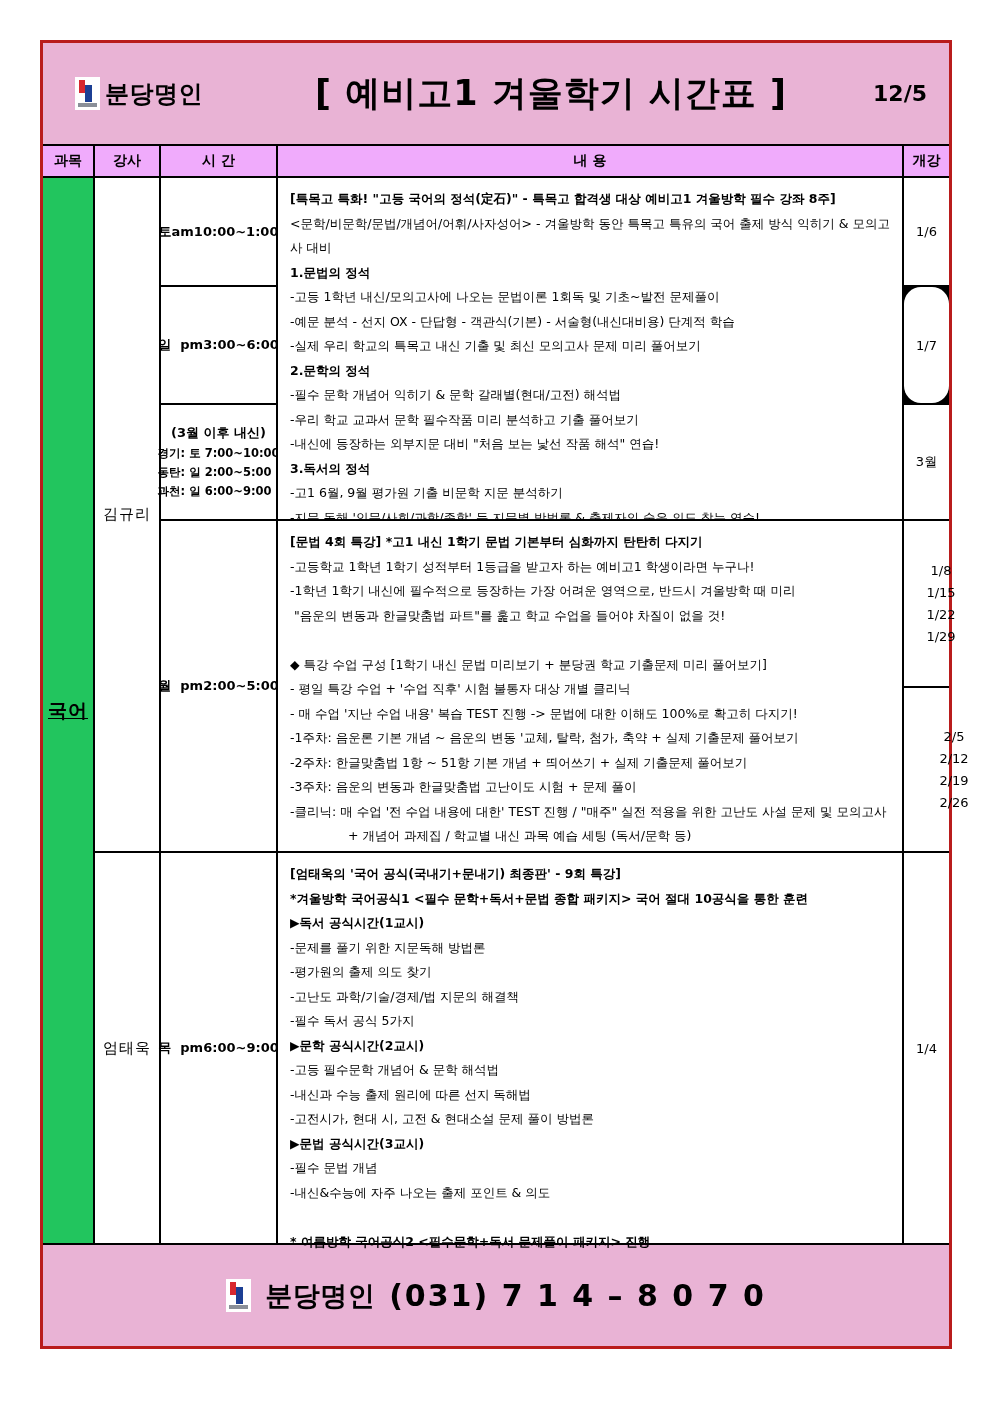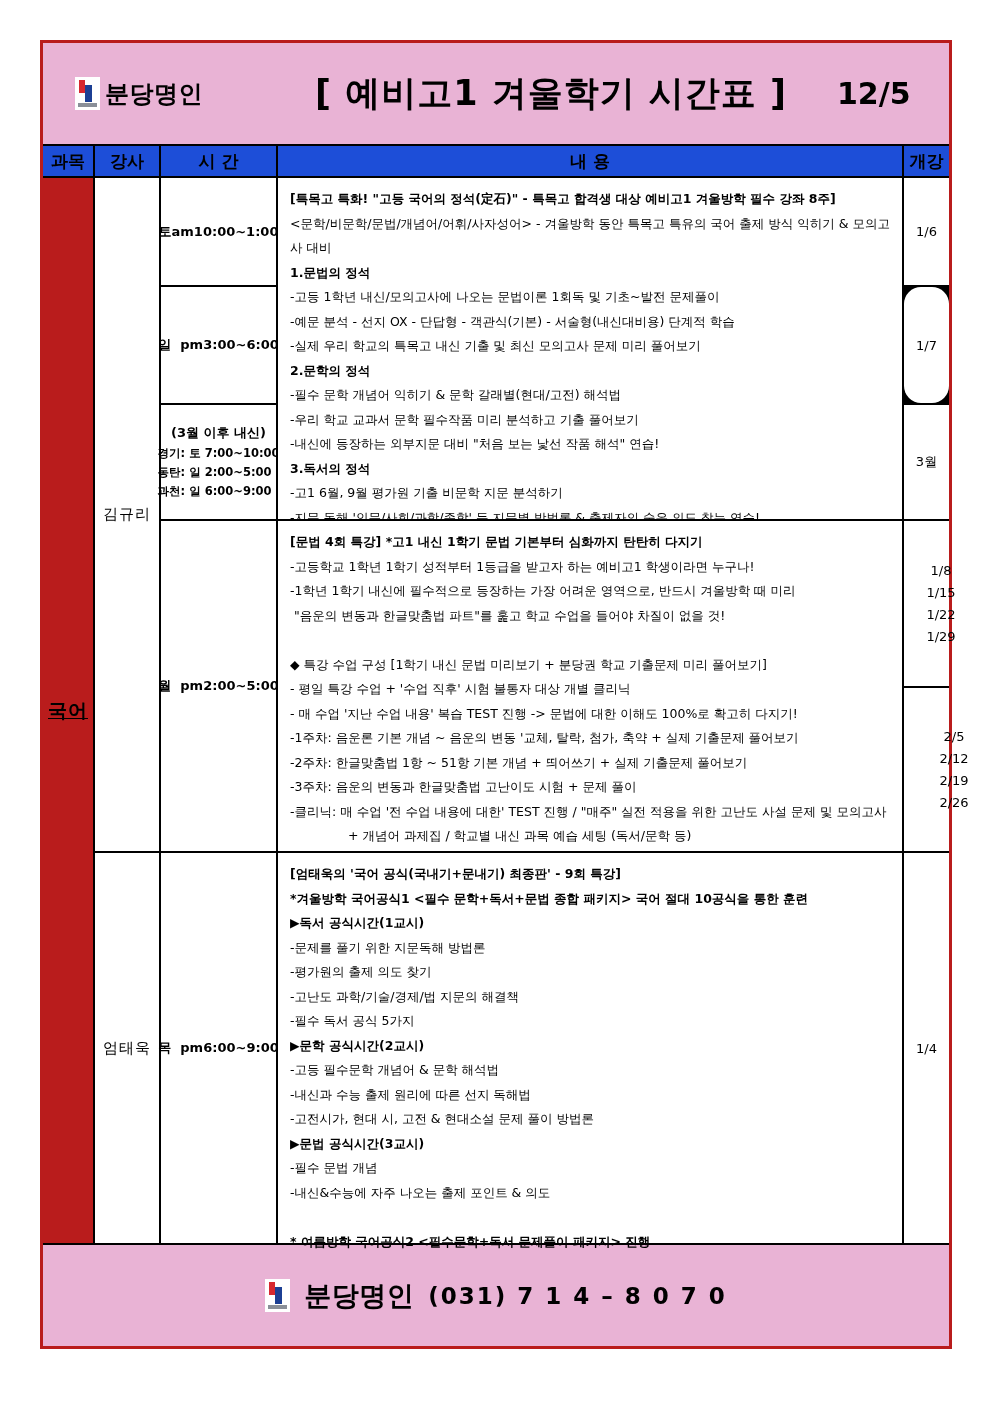--- a/index.html
+++ b/index.html
@@ -19,38 +19,38 @@
   
   .banner {
     height:101px;
     background:#e9b3d5;
     display:flex; align-items:center;
     padding:0 22px 0 32px;
   }
   .brand-group { display:flex; align-items:center; gap:5px; width:190px; }
   .brand-name { font-size:24px; font-weight:bold; letter-spacing:0.5px; }
   .banner-title { flex:1; text-align:center; font-size:35px; font-weight:bold; letter-spacing:1px; white-space:nowrap; }
-  .banner-date { width:90px; text-align:left; font-size:30px; font-weight:bold; }
+  .banner-date { width:90px; text-align:right; font-size:22px; font-weight:bold; }
   
   .logo { width:25px; height:33px; background:#fff; position:relative; flex:0 0 auto; }
   .logo .bar-red  { position:absolute; left:4px;  top:3px;  width:6px;  height:13px; background:#d7282f; }
   .logo .bar-blue { position:absolute; left:10px; top:8px;  width:7px;  height:17px; background:#1c3f94; }
   .logo .base     { position:absolute; left:3px;  bottom:3px; width:19px; height:4px; background:#8a8f98; }
   
   .grid {
     display:grid;
     grid-template-columns:50px 64px 115px 1fr 45px;
     grid-template-rows:30px 107px 116px 114px 165px 163px 390px;
     gap:2px;
     background:#000;
     padding:2px 0;
   }
   .cell { background:#fff; display:flex; align-items:center; justify-content:center; }
-  .head { background:#1d4ed8; font-size:17px; font-weight:bold; }
-  .c-subject { background:#b91c1c; font-size:19px; font-weight:bold; letter-spacing:1px;text-decoration:underline; }
+  .head { background:#f0abfc; font-size:14px; font-weight:bold; }
+  .c-subject { background:#22c55e; font-size:19px; font-weight:bold; letter-spacing:1px;text-decoration:underline; }
   .c-teacher { font-size:15px; letter-spacing:1px; }
   .c-time { font-size:13px; font-weight:bold; white-space:pre; }
   .c-time-multi { flex-direction:column; justify-content:center; }
   .time-title { font-size:13px; font-weight:bold; margin-bottom:2px; }
   .time-sub { font-size:11.5px; line-height:19px; white-space:pre; }
   .c-start { font-size:13px; flex-direction:column; }
   .c-start .lline { line-height:22px;margin-left:29px; }
   .c-content {
     flex-direction:column; align-items:stretch; justify-content:flex-start;
     padding:9px 12px 6px 12px;
@@ -58,21 +58,21 @@
   .cline { font-size:12.5px; line-height:24.5px; white-space:pre-wrap; }
   .cline.b { font-weight:bold; }
   .cline.ind { padding-left:58px; }
   
   .footer {
     height:101px;
     background:#e9b3d5;
     display:flex; align-items:center; justify-content:center; gap:14px;
   }
   .footer .brand-name { font-size:27px; }
-  .footer-phone { font-size:23px; font-weight:bold; letter-spacing:2px; }
+  .footer-phone { font-size:30px; font-weight:bold; letter-spacing:2px; }
 </style>
 </head>
 <body>
 
 <div class="frame">
 
   <div class="banner">
     <div class="brand-group">
       <span class="logo">
         <span class="bar-red"></span>

